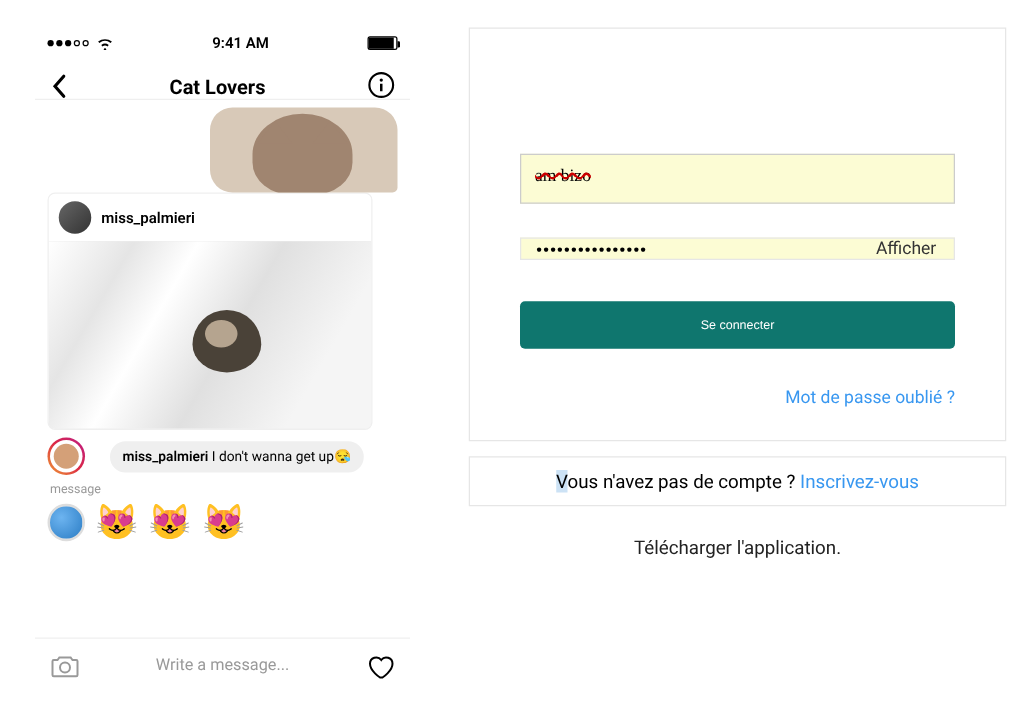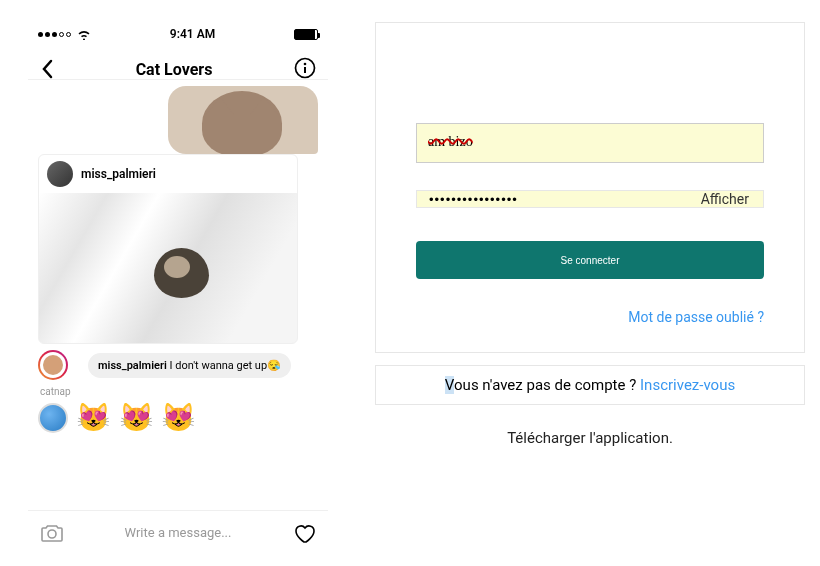--- a/index.html
+++ b/index.html
@@ -119,21 +119,21 @@
       </div>
     </div>
     <div class="caption-row">
       <div class="avatar-story">
           <div class="avatar-story-inner"></div>
         </div>
       <div class="caption-bubble">
         <b>miss_palmieri</b><span> I don't wanna get up</span><span>😪</span>
       </div>
     </div>
-    <div class="sender-label">catnap</div>
+    <div class="sender-label">message</div>
     <div class="emoji-row">
       <div class="avatar-blue"></div>
       <span class="emoji">😻</span>
       <span class="emoji">😻</span>
       <span class="emoji">😻</span>
     </div>
   </div>
 
   <div class="input-bar">
     <span class="cam-icon">

